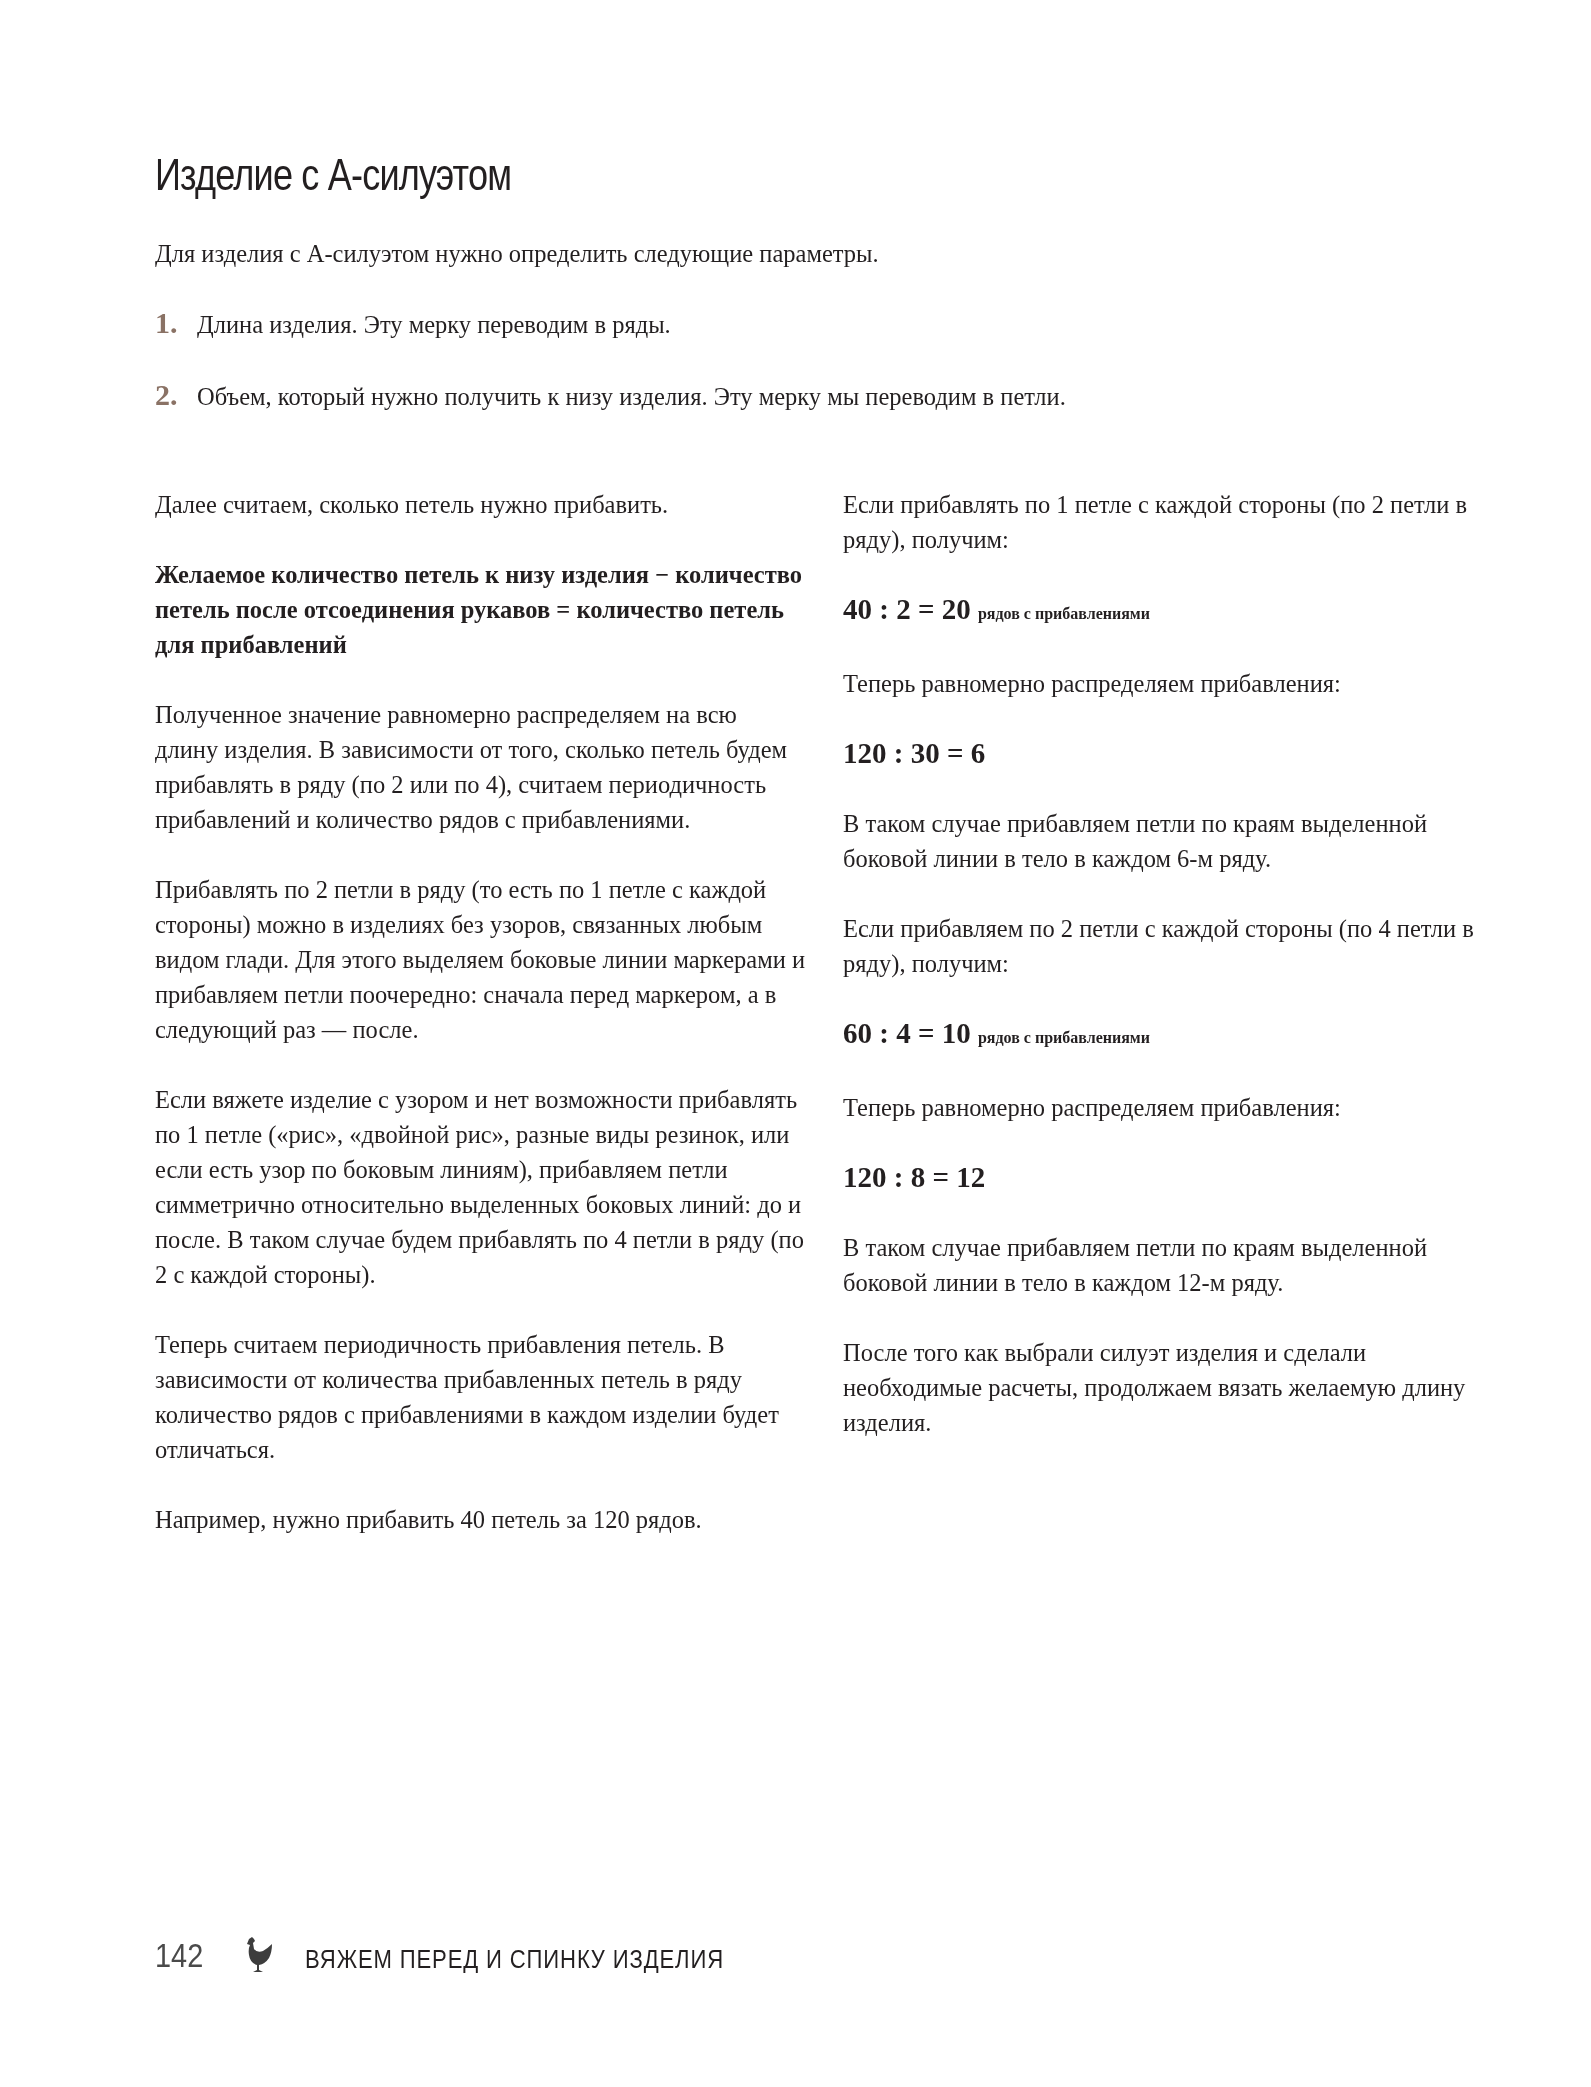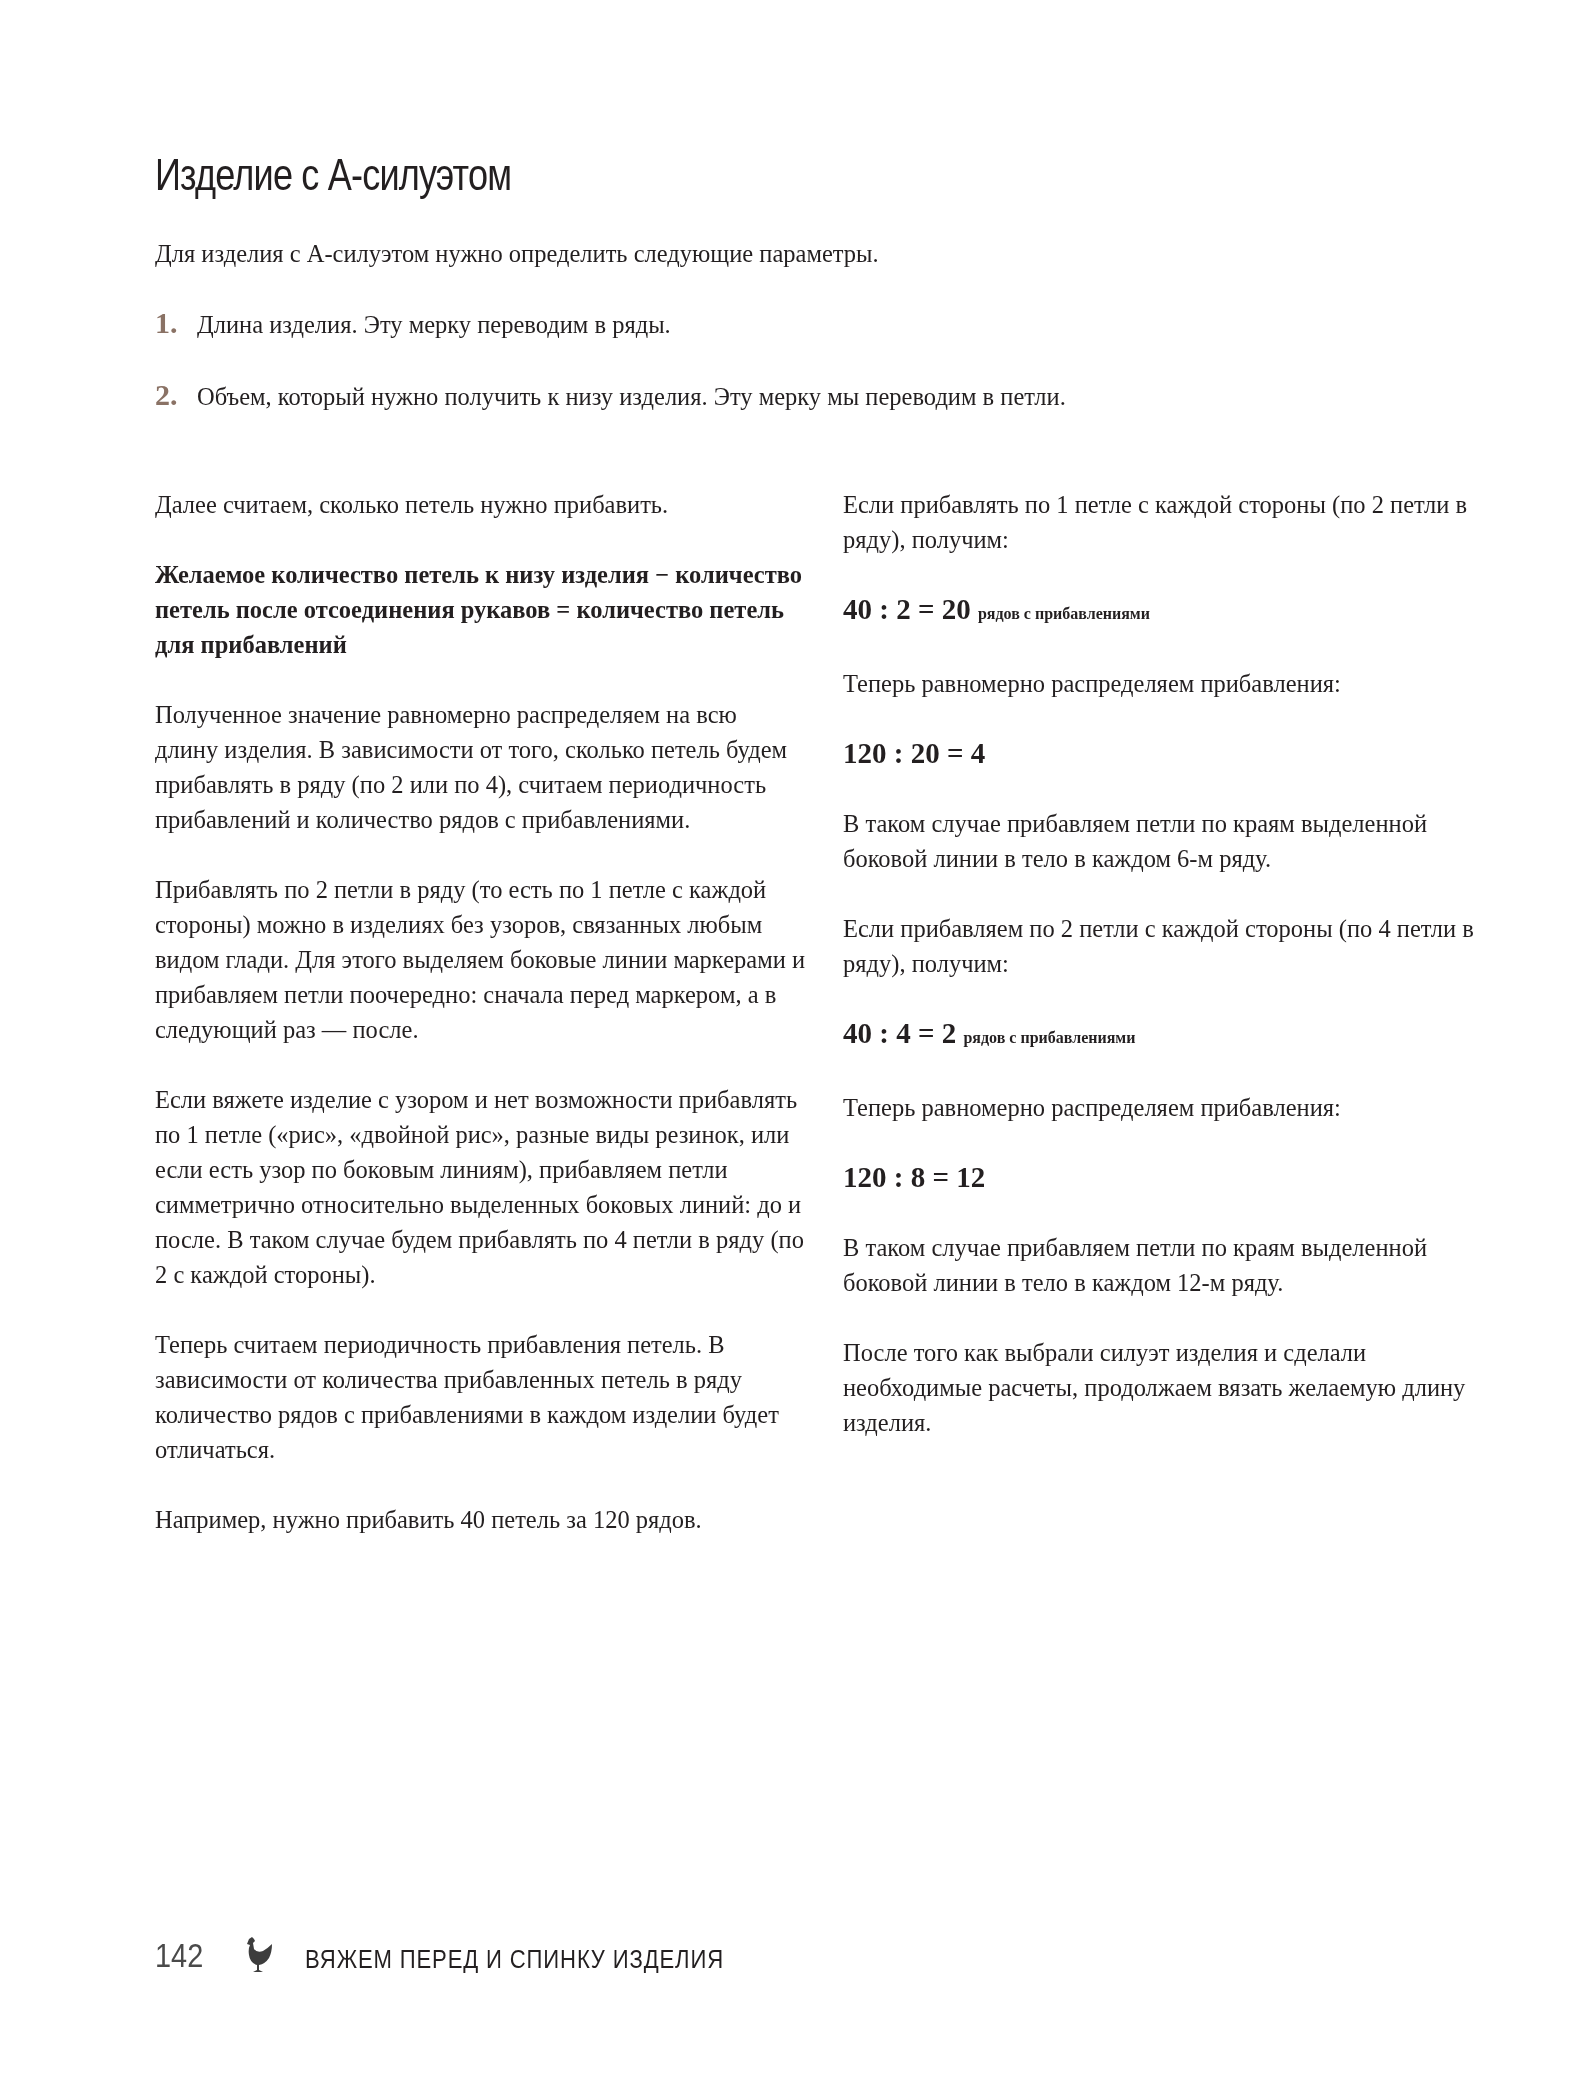--- a/index.html
+++ b/index.html
@@ -44,24 +44,24 @@
   <p>Прибавлять по 2 петли в ряду (то есть по 1 петле с каждой стороны) можно в изделиях без узоров, связанных любым видом глади. Для этого выделяем боковые линии маркерами и прибавляем петли поочередно: сначала перед маркером, а в следующий раз — после.</p>
   <p>Если вяжете изделие с узором и нет возможности прибавлять по 1 петле («рис», «двойной рис», разные виды резинок, или если есть узор по боковым линиям), прибавляем петли симметрично относительно выделенных боковых линий: до и после. В таком случае будем прибавлять по 4 петли в ряду (по 2 с каждой стороны).</p>
   <p>Теперь считаем периодичность прибавления петель. В зависимости от количества прибавленных петель в ряду количество рядов с прибавлениями в каждом изделии будет отличаться.</p>
   <p>Например, нужно прибавить 40 петель за 120 рядов.</p>
 </div>
 
 <div class="col col-right serif">
   <p>Если прибавлять по 1 петле с каждой стороны (по 2 петли в ряду), получим:</p>
   <p class="formula"><span>40 : 2 = 20</span> <span class="small">рядов с прибавлениями</span></p>
   <p>Теперь равномерно распределяем прибавления:</p>
-  <p class="formula">120 : 20 = 4</p>
+  <p class="formula">120 : 30 = 6</p>
   <p>В таком случае прибавляем петли по краям выделенной боковой линии в тело в каждом 6-м ряду.</p>
   <p>Если прибавляем по 2 петли с каждой стороны (по 4 петли в ряду), получим:</p>
-  <p class="formula"><span>40 : 4 = 2</span> <span class="small">рядов с прибавлениями</span></p>
+  <p class="formula"><span>60 : 4 = 10</span> <span class="small">рядов с прибавлениями</span></p>
   <p>Теперь равномерно распределяем прибавления:</p>
   <p class="formula">120 : 8 = 12</p>
   <p>В таком случае прибавляем петли по краям выделенной боковой линии в тело в каждом 12-м ряду.</p>
   <p>После того как выбрали силуэт изделия и сделали необходимые расчеты, продолжаем вязать желаемую длину изделия.</p>
 </div>
 
 <div class="footer">
   <span class="page-num">142</span>
   <svg class="hen" viewBox="0 0 34 40">
     <path fill="#3d3d3d" d="M8 4 L11 2 L13 4 L14 6 L12 8 L13 14 Q16 18 22 16 Q27 13 31 9 Q31 17 28 23 Q24 29 18 30 L18 35 L22 37 L12 37 L16 35 L16 30 Q9 28 8 20 Q7 14 9 10 L6 9 Z"></path>

